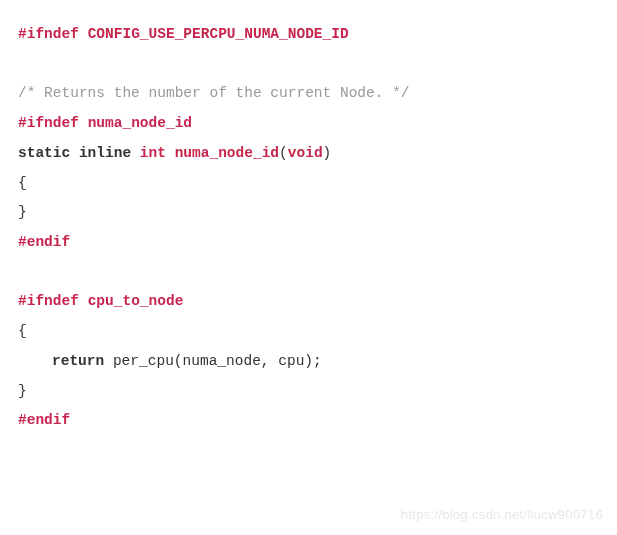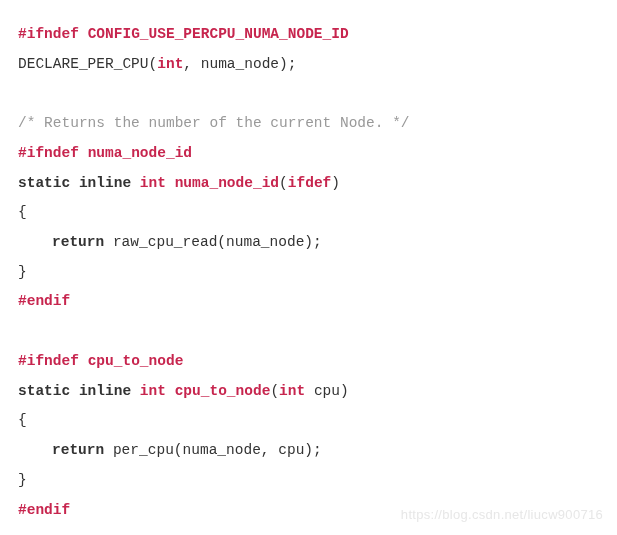--- a/index.html
+++ b/index.html
@@ -33,31 +33,28 @@
     font-size: 13px;
     letter-spacing: 0.3px;
     pointer-events: none;
   }
 </style>
 </head>
 <body>
 
 <div>
 <div class="line"><span class="pp">#ifndef</span> <span class="pp">CONFIG_USE_PERCPU_NUMA_NODE_ID</span></div>
-<div class="line"><span class="fn2">DECLARE_PER_CPU</span><span class="dl">(</span><span class="ty">int</span><span class="dl">, numa_node);</span></div>
 <div class="line">&nbsp;</div>
 <div class="line"><span class="cm">/* Returns the number of the current Node. */</span></div>
 <div class="line"><span class="pp">#ifndef</span> <span class="pp">numa_node_id</span></div>
-<div class="line"><span class="kw">static</span> <span class="kw">inline</span> <span class="ty">int</span> <span class="fn">numa_node_id</span><span class="dl">(</span><span class="ty">ifdef</span><span class="dl">)</span></div>
+<div class="line"><span class="kw">static</span> <span class="kw">inline</span> <span class="ty">int</span> <span class="fn">numa_node_id</span><span class="dl">(</span><span class="ty">void</span><span class="dl">)</span></div>
 <div class="line"><span class="dl">{</span></div>
-<div class="line indent"><span class="kw">return</span><span class="dl"> raw_cpu_read(numa_node);</span></div>
 <div class="line"><span class="dl">}</span></div>
 <div class="line"><span class="pp">#endif</span></div>
 <div class="line">&nbsp;</div>
 <div class="line"><span class="pp">#ifndef</span> <span class="pp">cpu_to_node</span></div>
-<div class="line"><span class="kw">static</span> <span class="kw">inline</span> <span class="ty">int</span> <span class="fn">cpu_to_node</span><span class="dl">(</span><span class="ty">int</span><span class="dl"> cpu)</span></div>
 <div class="line"><span class="dl">{</span></div>
 <div class="line indent"><span class="kw">return</span><span class="dl"> per_cpu(numa_node, cpu);</span></div>
 <div class="line"><span class="dl">}</span></div>
 <div class="line"><span class="pp">#endif</span></div>
 </div>
 
 <div class="watermark">https://blog.csdn.net/liucw900716</div>
 
 </body></html>

